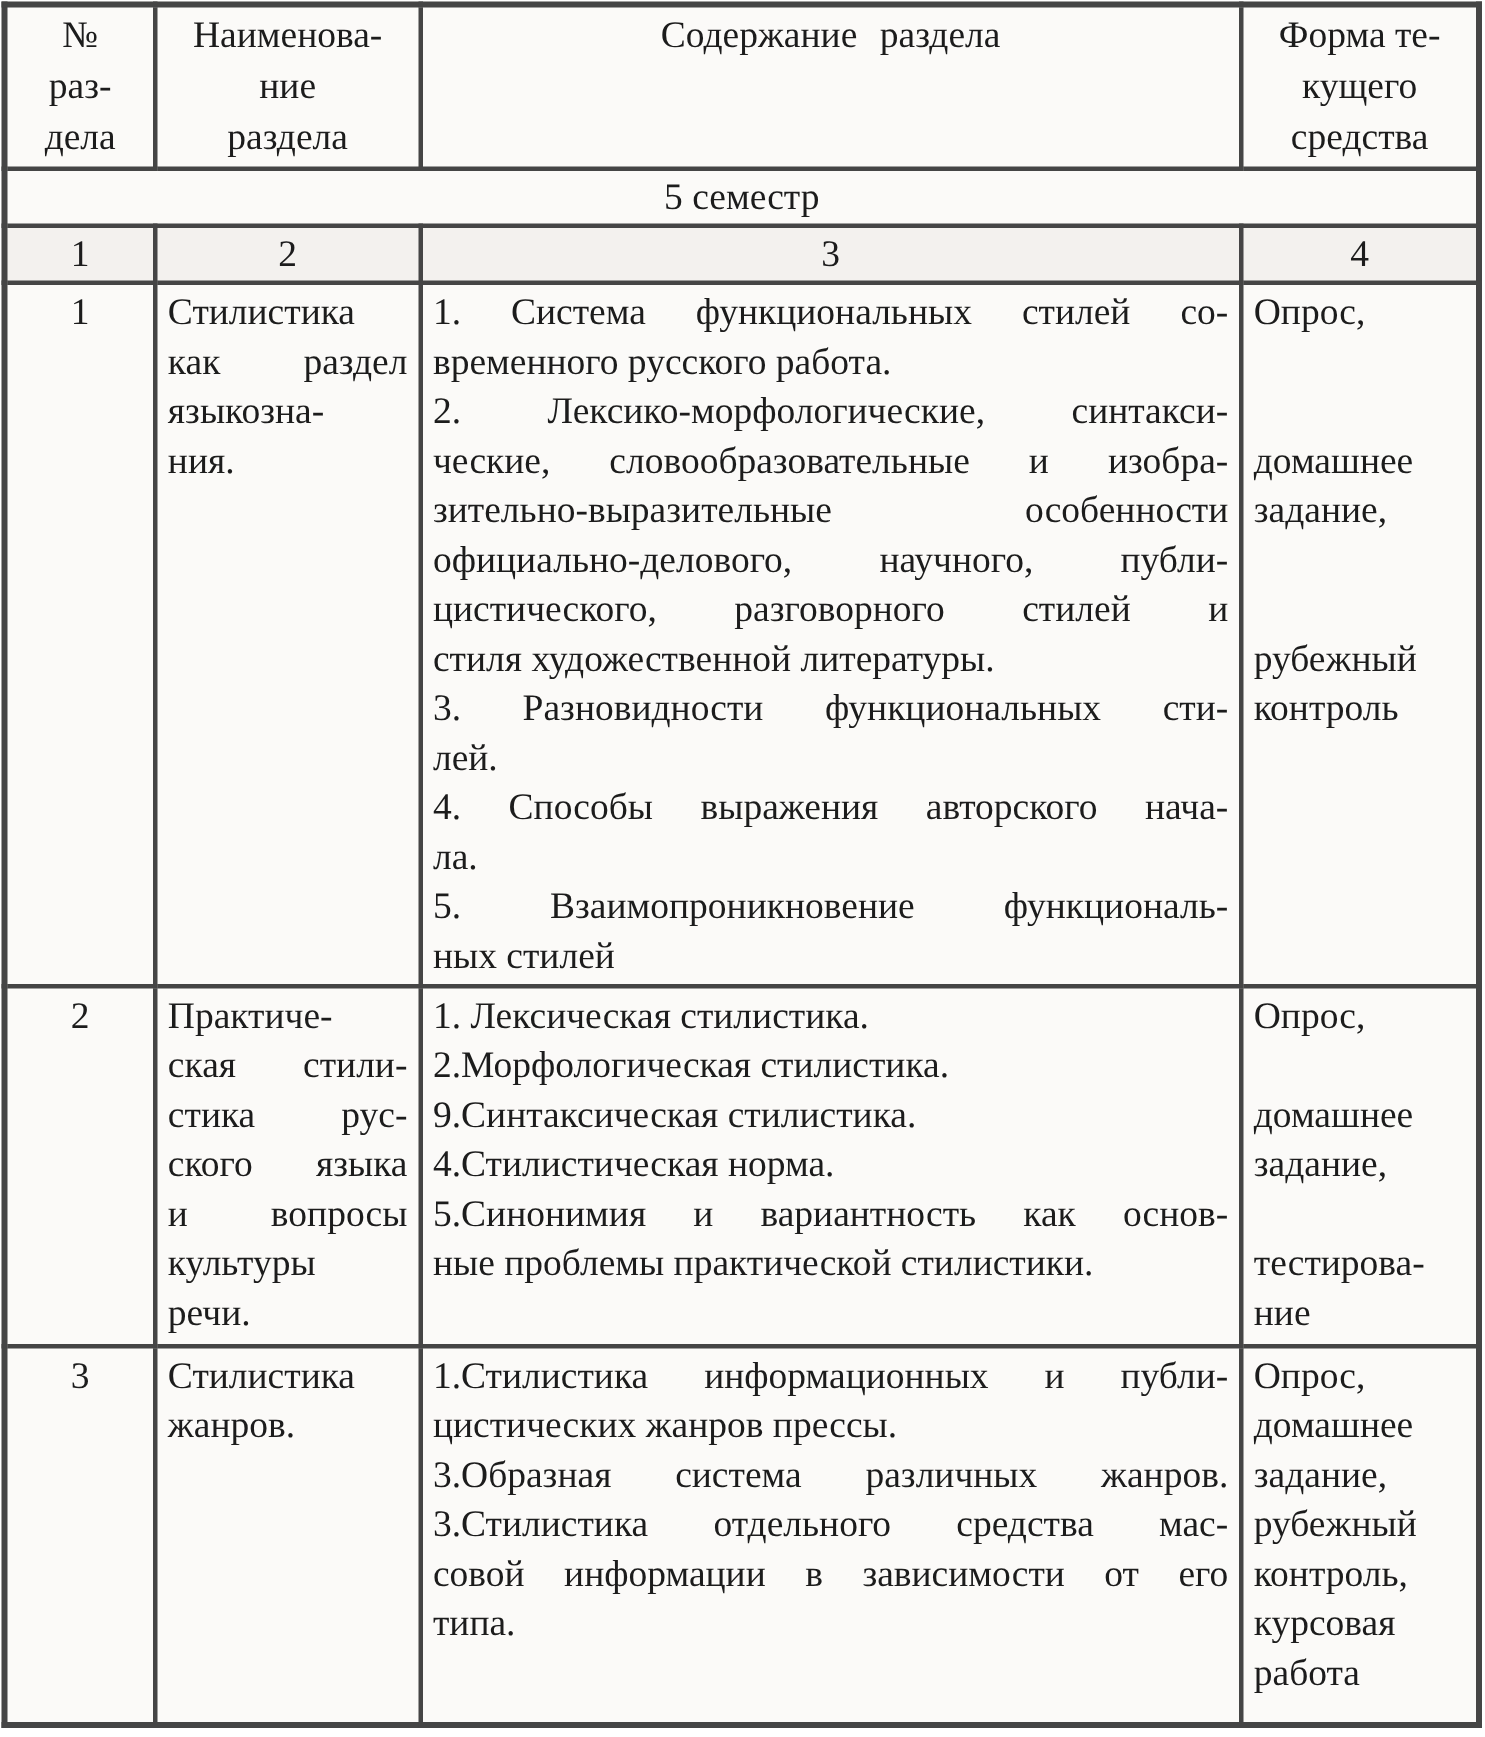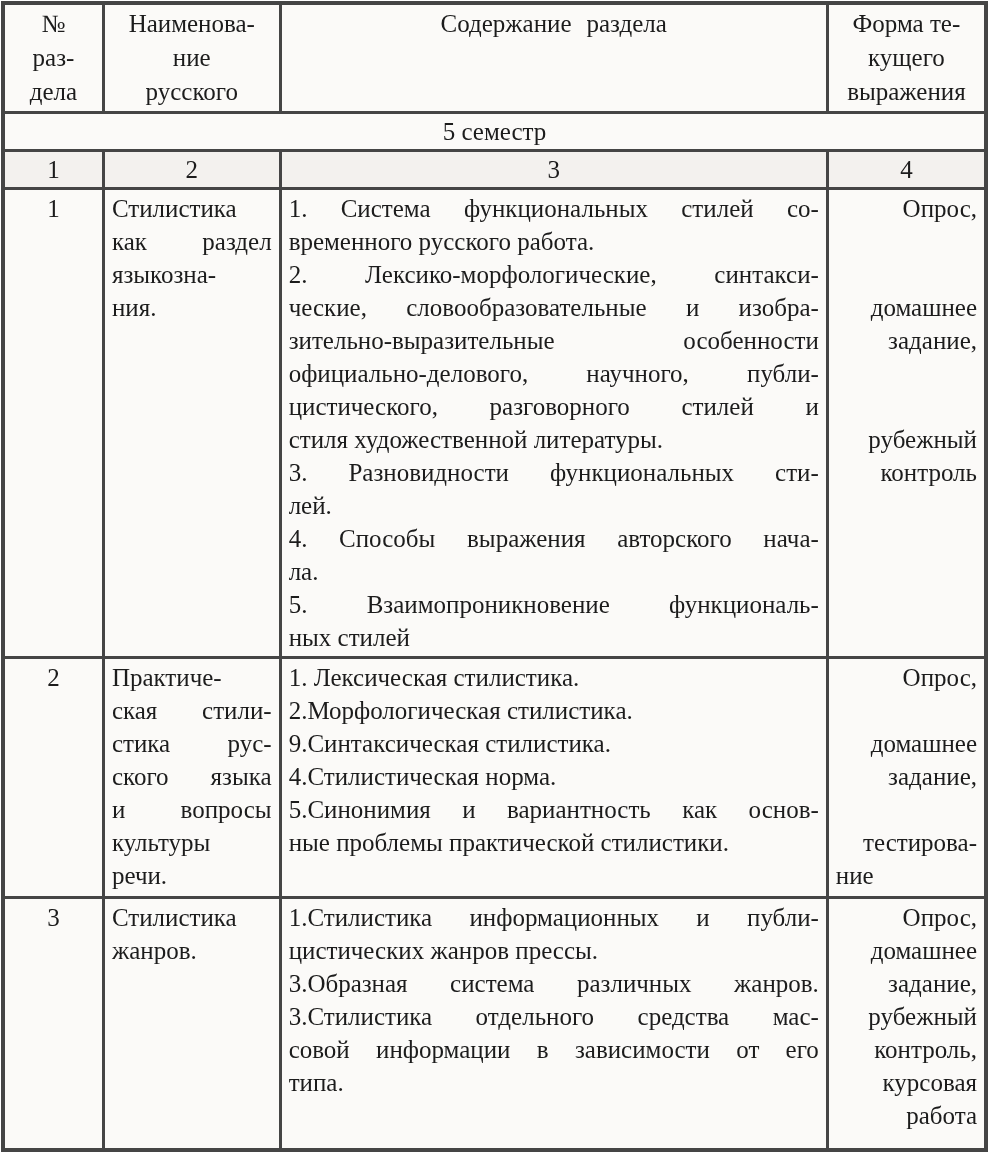--- a/index.html
+++ b/index.html
@@ -50,21 +50,21 @@
     padding: 0;
   }
   tr.nums { height: 38px; }
   tr.nums td {
     text-align: center;
     vertical-align: middle;
     background: #f3f1ee;
     padding: 0;
   }
   td.numcell { text-align: center; line-height: 33px; }
-  td.control .ln { text-align: right; }
+  td.control .ln { text-align: left; }
   td.control .ln.left { text-align: left; }
 </style>
 </head>
 <body>
 
 <table class="doc">
   <colgroup>
     <col style="width:100px">
     <col style="width:176px">
     <col style="width:545px">
@@ -73,29 +73,29 @@
   <thead>
     <tr class="hdr">
       <th>
         <div class="ln">№</div>
         <div class="ln">раз-</div>
         <div class="ln">дела</div>
       </th>
       <th>
         <div class="ln">Наименова-</div>
         <div class="ln">ние</div>
-        <div class="ln">русского</div>
+        <div class="ln">раздела</div>
       </th>
       <th>
         <div class="ln ws">Содержание раздела</div>
       </th>
       <th>
         <div class="ln">Форма те-</div>
         <div class="ln">кущего</div>
-        <div class="ln">выражения</div>
+        <div class="ln">средства</div>
       </th>
     </tr>
   </thead>
   <tbody>
     <tr class="sem">
       <td colspan="4">5 семестр</td>
     </tr>
     <tr class="nums">
       <td>1</td>
       <td>2</td>

